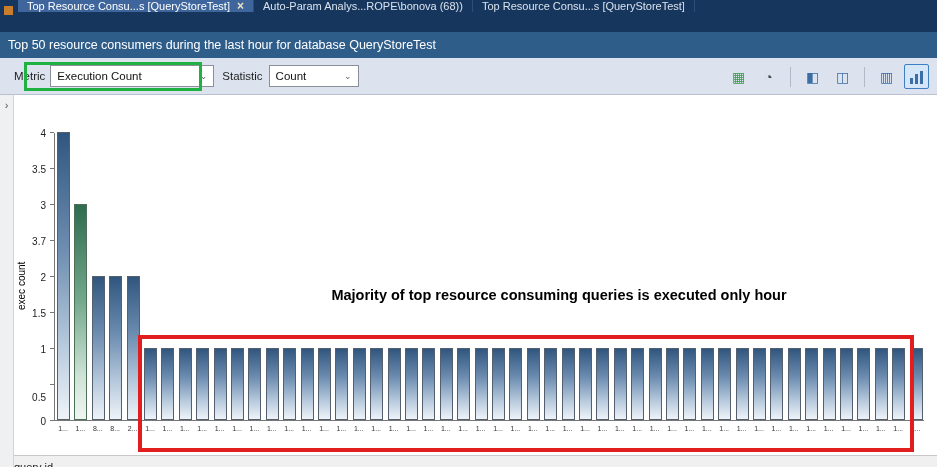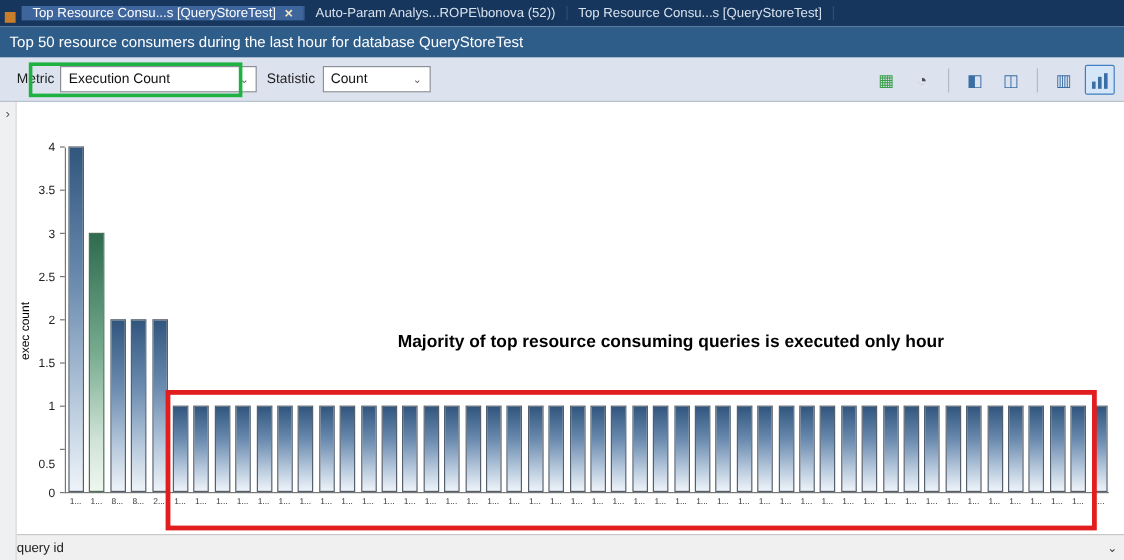--- a/index.html
+++ b/index.html
@@ -1,20 +1,20 @@
 <!DOCTYPE html>
 <html><head>
 <meta charset="utf-8">
 <style>
   * { box-sizing: border-box; margin: 0; padding: 0; }
   html,body { width: 937px; height: 467px; overflow: hidden; background:#fff;
     font-family: "Liberation Sans", sans-serif; }
 
   
-  .tabbar { height:22px; background:#17365d; display:flex; align-items:center; }
+  .tabbar { height:32px; background:#17365d; display:flex; align-items:flex-start; }
   .app-icon { width:9px; height:9px; background:#c87d2a; margin:6px 5px 0 4px; }
   .tab { display:flex; align-items:center; padding:0 9px; font-size:11px; color:#d8e2ee;
     border-right:1px solid #2c4d78; white-space:nowrap; cursor:default; }
   .tab.active { background:#3e669c; color:#ffffff; }
   .tab .close { margin-left:7px; color:#f3e3c2; font-weight:bold; font-size:12px; line-height:1; }
 
   
   .titlebar { height:26px; background:#2f5d8a; color:#fff; font-size:12.5px;
     display:flex; align-items:center; padding-left:8px; }
 
@@ -76,21 +76,21 @@
 </head>
 <body>
 
 <div class="tabbar">
   <div class="app-icon"></div>
   <div class="tab active">
     <span>Top Resource Consu...s [QueryStoreTest]</span>
     <span class="close">×</span>
   </div>
   <div class="tab">
-    <span>Auto-Param Analys...ROPE\bonova (52))</span>
+    <span>Auto-Param Analys...ROPE\bonova (68))</span>
   </div>
   <div class="tab">
     <span>Top Resource Consu...s [QueryStoreTest]</span>
   </div>
 </div>
 
 <div class="titlebar">Top 50 resource consumers during the last hour for database QueryStoreTest</div>
 
 <div class="toolbar">
   <span class="tb-label">Metric</span>
@@ -144,21 +144,21 @@
           <div class="ytick" style="bottom: -6px;">0</div>
           <div class="ytick-mark" style="bottom: 0px;"></div>
           <div class="ytick" style="bottom: 18px;">0.5</div>
           <div class="ytick-mark" style="bottom: 36px;"></div>
           <div class="ytick" style="bottom: 66px;">1</div>
           <div class="ytick-mark" style="bottom: 72px;"></div>
           <div class="ytick" style="bottom: 102px;">1.5</div>
           <div class="ytick-mark" style="bottom: 108px;"></div>
           <div class="ytick" style="bottom: 138px;">2</div>
           <div class="ytick-mark" style="bottom: 144px;"></div>
-          <div class="ytick" style="bottom: 174px;">2.5</div>
+          <div class="ytick" style="bottom: 174px;">3.7</div>
           <div class="ytick-mark" style="bottom: 180px;"></div>
           <div class="ytick" style="bottom: 210px;">3</div>
           <div class="ytick-mark" style="bottom: 216px;"></div>
           <div class="ytick" style="bottom: 246px;">3.5</div>
           <div class="ytick-mark" style="bottom: 252px;"></div>
           <div class="ytick" style="bottom: 282px;">4</div>
           <div class="ytick-mark" style="bottom: 288px;"></div>
         </div>
       <div class="plot">
           <div class="bar" style="left: 2px; height: 288px;"></div>

